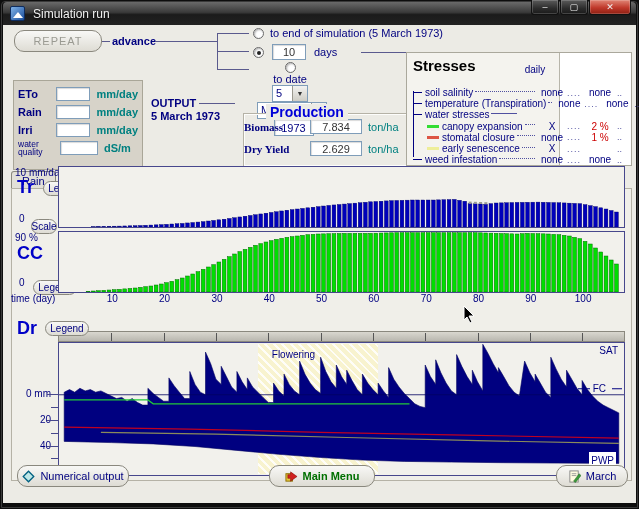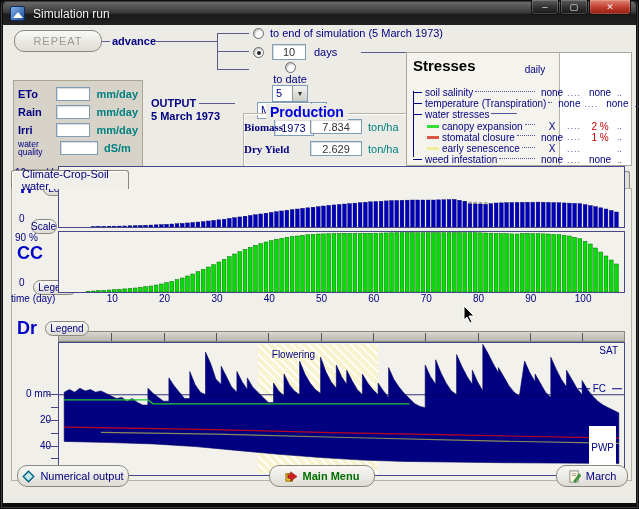--- a/index.html
+++ b/index.html
@@ -259,21 +259,20 @@
             <span class="dots"></span>
             <span class="daily"></span>
             <span class="middots">....</span>
             <span class="avg">none</span>
             <span class="tail">..</span>
           </div>
         </div>
     </div>
 
     <div class="tabs" id="tab-bar">
-        <div class="tab active">Climate-Crop-Soil water</div>
         <div class="tab">Rain</div>
         <div class="tab">Soil water profile</div>
         <div class="tab">Soil salinity</div>
         <div class="tab">Climate and Water balance</div>
         <div class="tab">Production</div>
         <div class="tab">Environment</div>
       </div>
 
     <div class="chart-shell"></div>
 
@@ -385,21 +384,21 @@
           <rect x="539.89" y="40.80" width="3.77" height="19.20" fill="#0000bb" stroke="#000068" stroke-width="0.4"></rect>
           <rect x="545.12" y="42.00" width="3.77" height="18.00" fill="#0000bb" stroke="#000068" stroke-width="0.4"></rect>
           <rect x="550.35" y="43.50" width="3.77" height="16.50" fill="#0000bb" stroke="#000068" stroke-width="0.4"></rect>
           <rect x="555.58" y="45.00" width="3.77" height="15.00" fill="#0000bb" stroke="#000068" stroke-width="0.4"></rect>
           <rect x="409.63" y="34.60" width="3" height="2" fill="#9a9a92"></rect>
           <rect x="414.86" y="34.80" width="3" height="2" fill="#9a9a92"></rect>
           <rect x="420.09" y="35.00" width="3" height="2" fill="#9a9a92"></rect>
           <rect x="425.32" y="35.20" width="3" height="2" fill="#9a9a92"></rect>
         </svg>
     </div>
-    <div class="btn sm" style="position:absolute;left:28px;top:194px;width:26px;height:15px;z-index:3;justify-content:flex-end;">
+    <div class="btn sm" style="position:absolute;left:28px;top:194px;width:26px;height:15px;z-index:3;">
         <span>Scale</span>
       </div>
 
     <div class="gut-lbl" style="left:12px;top:207px;">90 %</div>
     <div class="big-lbl" style="left:14px;top:218px;">CC</div>
     <div class="gut-lbl" style="left:16px;top:252px;">0</div>
     <div class="btn sm" style="position:absolute;left:30px;top:255px;width:44px;height:15px;">
         <span>Legend</span>
       </div>
     <div class="plot" style="left:55px;top:206px;width:567px;height:62px;">
@@ -558,21 +557,21 @@
           <polygon points="5.2,49.2 10.5,46.6 15.7,49.2 20.9,45.3 26.2,47.9 31.4,46.6 36.6,49.2 41.9,47.9 47.1,50.5 52.3,53.1 57.5,55.6 62.8,54.4 68.0,58.2 73.2,55.6 78.5,59.5 83.7,62.1 88.9,62.1 88.9,45.3 94.2,50.5 99.4,54.4 104.6,58.2 109.9,58.2 109.9,34.9 115.1,42.7 120.3,49.2 125.6,55.6 130.8,55.6 130.8,28.5 136.0,41.4 141.3,49.2 146.5,51.8 146.5,9.1 151.7,20.7 156.9,36.2 162.2,41.4 162.2,23.3 167.4,33.6 172.6,44.0 177.9,49.2 177.9,28.5 183.1,38.8 188.3,46.6 188.3,34.9 193.6,44.0 198.8,49.2 204.0,54.4 209.3,59.5 214.5,59.5 214.5,40.1 219.7,47.9 225.0,53.1 225.0,31.1 230.2,41.4 235.4,47.9 240.6,51.8 240.6,18.1 245.9,31.1 251.1,40.1 256.3,46.6 261.6,50.5 261.6,14.2 266.8,28.5 272.0,38.8 277.3,45.3 277.3,22.0 282.5,33.6 287.7,41.4 287.7,27.2 293.0,37.5 298.2,46.6 303.4,51.8 303.4,31.1 308.7,40.1 313.9,46.6 319.1,51.8 319.1,40.1 324.4,47.9 329.6,54.4 329.6,24.6 334.8,36.2 340.0,44.0 345.3,50.5 350.5,55.6 355.7,60.8 361.0,63.4 366.2,64.7 366.2,22.0 371.4,33.6 376.7,41.4 376.7,16.8 381.9,29.8 387.1,40.1 392.4,47.9 397.6,51.8 397.6,11.6 402.8,23.3 408.1,33.6 413.3,41.4 413.3,27.2 418.5,38.8 423.8,47.9 423.8,1.3 429.0,10.4 434.2,20.7 439.4,29.8 439.4,24.6 444.7,33.6 449.9,42.7 455.1,49.2 460.4,53.1 465.6,18.1 470.8,29.8 476.1,38.8 476.1,31.1 481.3,40.1 486.5,49.2 491.8,54.4 491.8,14.2 497.0,25.9 502.2,36.2 507.5,44.0 507.5,27.2 512.7,36.2 517.9,45.3 523.1,51.8 523.1,37.5 528.4,46.6 533.6,53.1 538.8,58.2 544.1,62.1 549.3,64.7 554.5,67.3 559.8,69.9 559.8,120.4 497.0,120.1 444.7,119.7 392.4,119.1 345.3,118.4 303.4,117.1 261.6,114.5 219.7,111.3 177.9,107.4 136.0,103.5 94.2,100.9 52.3,99.6 5.2,98.4" fill="#000080" stroke="#000060" stroke-width="0.6"></polygon>
           <line x1="0" y1="51.76470588235294" x2="565" y2="51.76470588235294" stroke="#000060" stroke-width="0.8"></line>
           <polyline points="5.2,56.9 88.9,56.9 94.2,60.8 350.5,60.8" fill="none" stroke="#22c838" stroke-width="1.2"></polyline>
           <polyline points="5.2,84.1 130.8,86.1 261.6,89.3 392.4,91.9 559.8,95.1" fill="none" stroke="#c00020" stroke-width="1.2"></polyline>
           <polyline points="41.9,89.3 156.9,91.2 287.7,94.5 418.5,97.7 559.8,100.3" fill="none" stroke="#8b8b5a" stroke-width="1.2"></polyline>
           <line x1="519" y1="45.76470588235294" x2="531" y2="45.76470588235294" stroke="#000080" stroke-width="1"></line>
           <line x1="553" y1="45.76470588235294" x2="563" y2="45.76470588235294" stroke="#000080" stroke-width="1"></line>
         </svg>
       <div class="dr-side-lbl" style="right:6px;top:2px;">SAT</div>
       <div class="dr-side-lbl" id="fc-label" style="right: 18px; top: 39.7647px;">FC</div>
-      <div class="dr-side-lbl" style="right:8px;bottom:6px;background:#fff;padding:16px 2px;">PWP</div>
+      <div class="dr-side-lbl" style="right:8px;bottom:6px;background:#fff;padding:3px 2px;">PWP</div>
       <div class="dr-side-lbl" id="flowering-label" style="left: 212.796px; top: 6px;">Flowering</div>
     </div>
 
     <svg style="position:absolute;left:460px;top:280px;z-index:5;" width="14" height="20">
       <polygon points="1,1 1,15 4,12 7,18 9,17 6,11 11,11" fill="#000" stroke="#fff" stroke-width="1"></polygon>
     </svg>
 
     <div class="btn bottom-btn" style="left:14px;top:440px;width:112px;">
       <svg class="bb-icon" viewBox="0 0 14 14">
         <rect x="3" y="3" width="8" height="8" transform="rotate(45 7 7)" fill="#bfe8e8" stroke="#006080" stroke-width="1.4"></rect>

